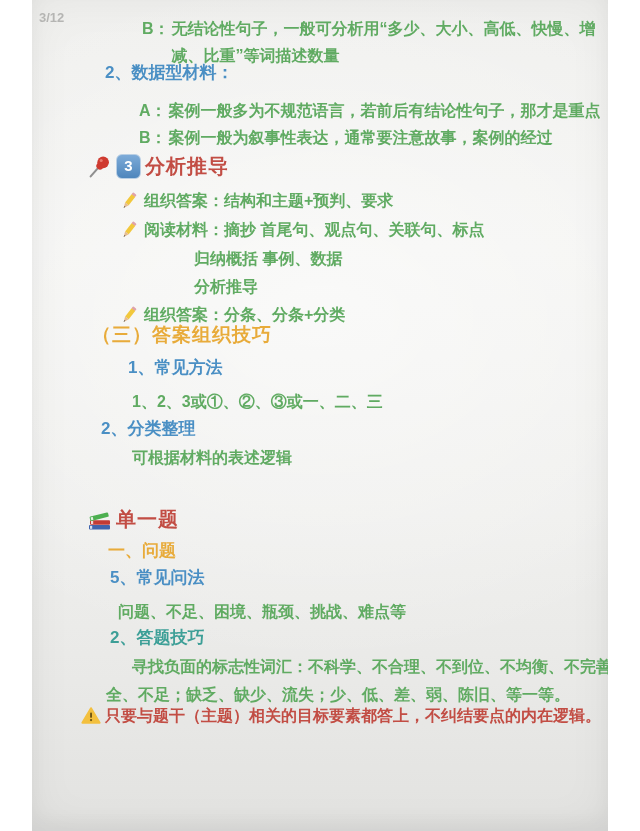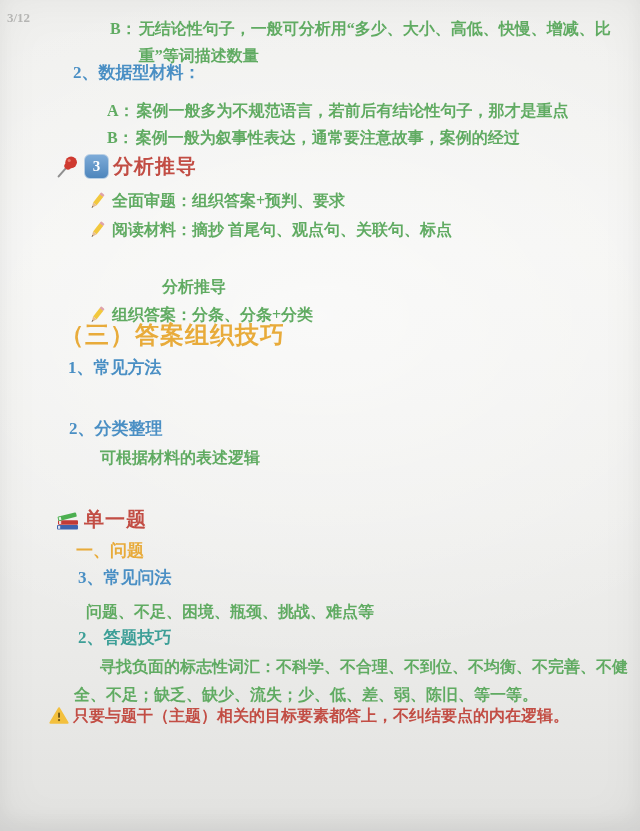--- a/index.html
+++ b/index.html
@@ -1,35 +1,35 @@
 <!DOCTYPE html>
 <html><head>
 <meta charset="utf-8">
 <style>
   html,body{margin:0;padding:0;}
   .canvas{
     position:relative;
-    width:640px;height:831px;
+    width:576px;height:831px;
     margin:0 auto;
-    font-family:Liberation Serif, serif;
+    font-family:Liberation Sans, sans-serif;
     background:
       radial-gradient(ellipse 120% 60% at 50% 38%, rgba(255,255,255,0.55), rgba(255,255,255,0) 70%),
       linear-gradient(180deg,#f0f0ee 0%,#f4f4f2 30%,#efefed 62%,#e9e9e7 82%,#e2e2e0 100%);
     box-shadow:inset 0 0 46px rgba(0,0,0,0.05), inset 0 -10px 18px rgba(0,0,0,0.04);
     overflow:hidden;
   }
   .line{position:absolute;white-space:nowrap;font-size:16px;font-weight:600;line-height:26px;}
   .green{color:#60ab62;}
   .blue{color:#4a8fc4;}
   .teal{color:#3d9f97;}
   .orange{color:#e8ab3a;}
   .red{color:#c24d44;}
   .gray{color:#b5b5b3;}
   .h-sub{font-size:17px;font-weight:700;}
-  .h-org{font-size:24px;font-weight:700;letter-spacing:1px;}
+  .h-org{font-size:19px;font-weight:700;letter-spacing:1px;}
   .h-big{font-size:20px;font-weight:700;letter-spacing:1px;}
   .flexrow{display:flex;align-items:center;gap:4px;}
   .hang{display:flex;align-items:flex-start;white-space:normal;line-height:27px;}
   .hang .marker{flex:0 0 auto;margin-right:2px;}
   .hang .content{flex:0 1 auto;}
   .icon{display:inline-flex;align-items:center;justify-content:center;flex:0 0 auto;}
   .keycap{
     display:inline-flex;align-items:center;justify-content:center;
     width:23px;height:23px;border-radius:6px;
     background:linear-gradient(180deg,#7dabd8 0%,#4e86bc 100%);
@@ -79,58 +79,60 @@
     <span class="icon">
       <svg width="22" height="22" viewBox="0 0 22 22">
         <g transform="rotate(38 11 11)">
           <rect x="8.8" y="1.5" width="4.6" height="3" rx="1" fill="#dfa3ab"></rect>
           <rect x="8.8" y="4" width="4.6" height="10.5" fill="#f2c83d"></rect>
           <polygon points="8.8,14.5 13.4,14.5 11.1,19.8" fill="#e6bd91"></polygon>
           <polygon points="10.4,17.8 11.8,17.8 11.1,19.8" fill="#5a5a5a"></polygon>
         </g>
       </svg>
     </span>
-    <span class="green">全面审题：组织答案+预判、要求</span>
+    <span class="green">组织答案：结构和主题+预判、要求</span>
   </div>
 
   <div class="line flexrow" style="left:86px;top:217px;">
     <span class="icon">
       <svg width="22" height="22" viewBox="0 0 22 22">
         <g transform="rotate(38 11 11)">
           <rect x="8.8" y="1.5" width="4.6" height="3" rx="1" fill="#dfa3ab"></rect>
           <rect x="8.8" y="4" width="4.6" height="10.5" fill="#f2c83d"></rect>
           <polygon points="8.8,14.5 13.4,14.5 11.1,19.8" fill="#e6bd91"></polygon>
           <polygon points="10.4,17.8 11.8,17.8 11.1,19.8" fill="#5a5a5a"></polygon>
         </g>
       </svg>
     </span>
     <span class="green">阅读材料：摘抄 首尾句、观点句、关联句、标点</span>
   </div>
 
+  <div class="line green" style="left:162px;top:246px;">归纳概括 事例、数据</div>
 
   <div class="line green" style="left:162px;top:274px;">分析推导</div>
 
   <div class="line flexrow" style="left:86px;top:302px;">
     <span class="icon">
       <svg width="22" height="22" viewBox="0 0 22 22">
         <g transform="rotate(38 11 11)">
           <rect x="8.8" y="1.5" width="4.6" height="3" rx="1" fill="#dfa3ab"></rect>
           <rect x="8.8" y="4" width="4.6" height="10.5" fill="#f2c83d"></rect>
           <polygon points="8.8,14.5 13.4,14.5 11.1,19.8" fill="#e6bd91"></polygon>
           <polygon points="10.4,17.8 11.8,17.8 11.1,19.8" fill="#5a5a5a"></polygon>
         </g>
       </svg>
     </span>
     <span class="green">组织答案：分条、分条+分类</span>
   </div>
 
   <div class="line orange h-org" style="left:60px;top:322px;">（三）答案组织技巧</div>
 
-  <div class="line blue h-sub" style="left:68px;top:355px;">1、常见方法</div>
+  <div class="line blue h-sub" style="left:96px;top:355px;">1、常见方法</div>
 
+  <div class="line green" style="left:100px;top:389px;">1、2、3或①、②、③或一、二、三</div>
 
   <div class="line blue h-sub" style="left:69px;top:416px;">2、分类整理</div>
 
   <div class="line green" style="left:100px;top:445px;">可根据材料的表述逻辑</div>
 
   <div class="line flexrow" style="left:54px;top:504px;height:30px;">
     <span class="icon">
       <svg width="26" height="26" viewBox="0 0 26 26">
         <rect x="3" y="19" width="21" height="4.5" rx="1" fill="#3f64ad"></rect>
         <rect x="4" y="19.8" width="2.2" height="3" fill="#ffffff" opacity="0.8"></rect>
@@ -140,21 +142,21 @@
           <rect x="3.5" y="8.5" width="19" height="4.5" rx="1" fill="#4caf50"></rect>
           <rect x="4.5" y="9.3" width="2.2" height="3" fill="#ffffff" opacity="0.85"></rect>
         </g>
       </svg>
     </span>
     <span class="red h-big">单一题</span>
   </div>
 
   <div class="line orange h-sub" style="left:76px;top:538px;">一、问题</div>
 
-  <div class="line blue h-sub" style="left:78px;top:565px;">3、常见问法</div>
+  <div class="line blue h-sub" style="left:78px;top:565px;">5、常见问法</div>
 
   <div class="line green" style="left:86px;top:599px;">问题、不足、困境、瓶颈、挑战、难点等</div>
 
   <div class="line teal h-sub" style="left:78px;top:625px;">2、答题技巧</div>
 
   <div class="line green para" style="left:74px;top:653px;width:562px;text-indent:26px;">寻找负面的标志性词汇：不科学、不合理、不到位、不均衡、不完善、不健全、不足；缺乏、缺少、流失；少、低、差、弱、陈旧、等一等。</div>
 
   <div class="line flexrow" style="left:49px;top:703px;">
     <span class="icon">
       <svg width="20" height="20" viewBox="0 0 20 20">

